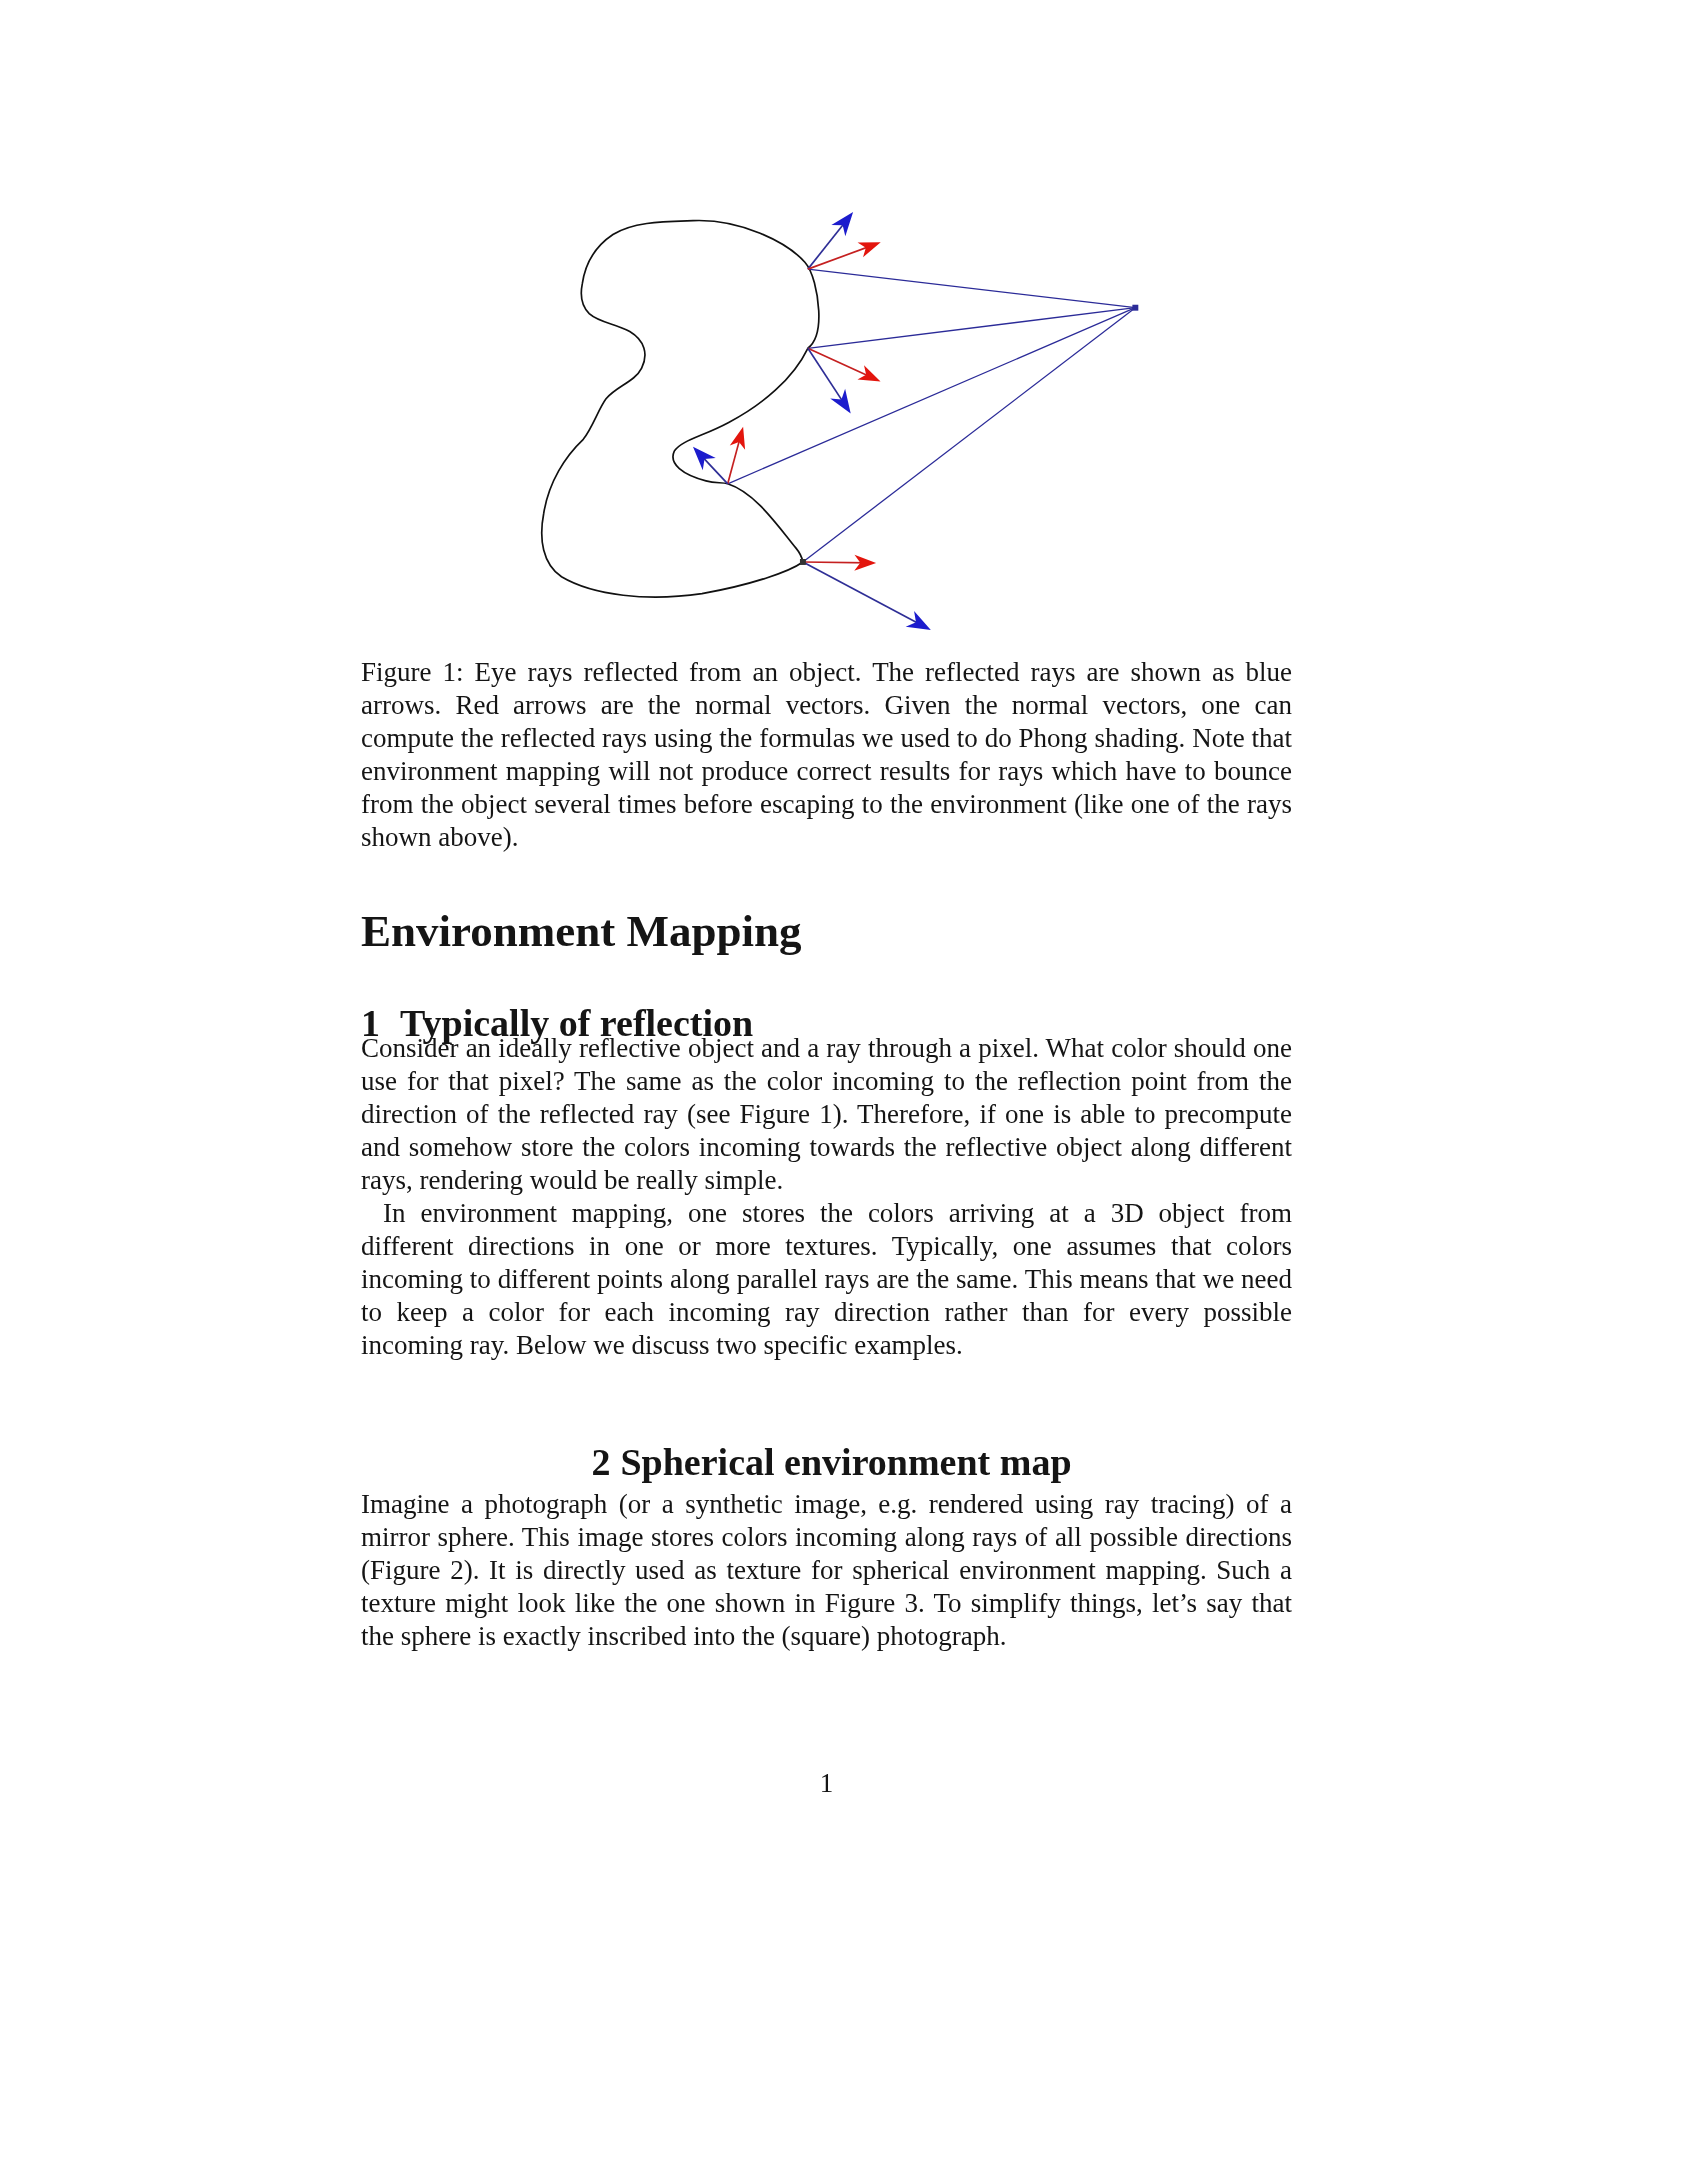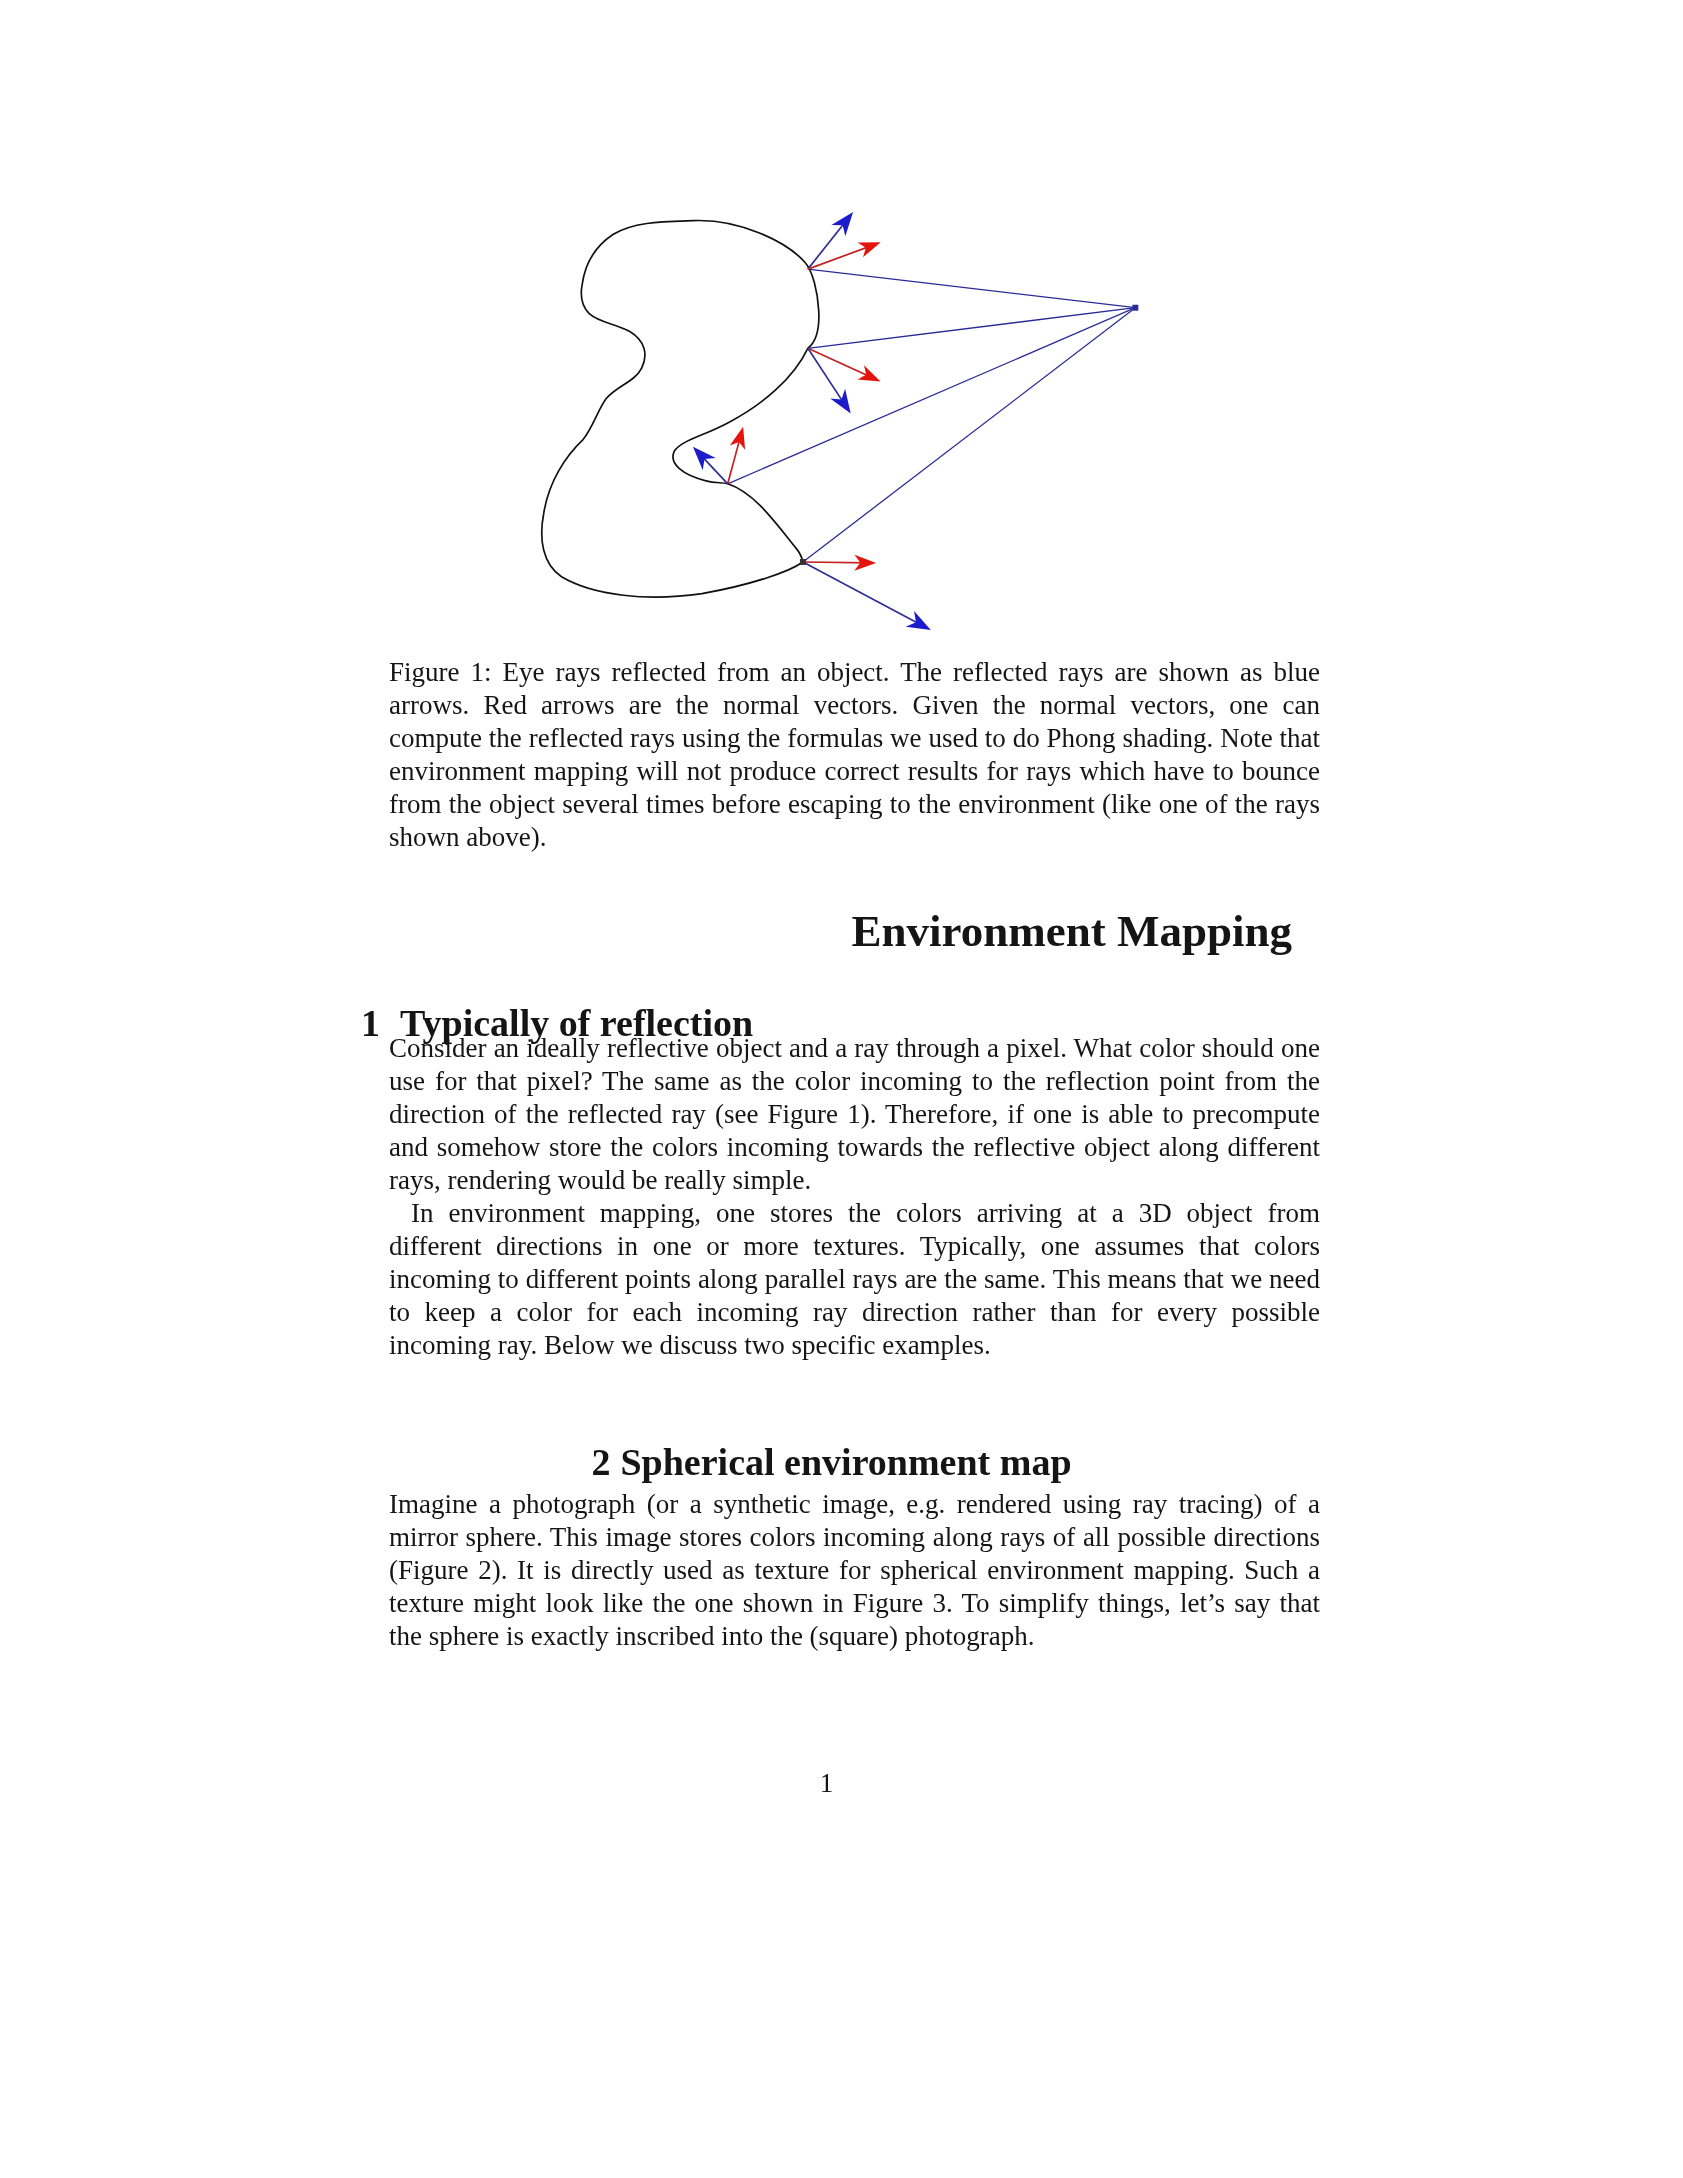--- a/index.html
+++ b/index.html
@@ -7,26 +7,26 @@
     width:1683px; height:2178px; background:#ffffff;
     font-family:"Liberation Serif", serif; color:#151515;
     position:relative; overflow:hidden;
   }
   .figure-svg { position:absolute; left:0; top:0; }
   .blob { fill:none; stroke-width:1.7px; }
   .eye-ray { stroke-width:1.3px; fill:none; }
   .shaft { stroke-width:1.7px; fill:none; }
   .caption, .bodytext {
     position:absolute; left:361px; width:931px;
-    font-size:27px; line-height:33px; text-align:justify;margin-left:28px;
+    font-size:27px; line-height:33px; text-align:justify;
   }
   .caption { top:656px; }
   .paper-title {
     position:absolute; left:361px; top:907px; width:931px;
-    text-align:right; font-size:45px; font-weight:bold; line-height:1.1;
+    text-align:left; font-size:45px; font-weight:bold; line-height:1.1;
   }
   .sec-heading {
     position:absolute; left:361px; width:931px;
     font-size:38px; font-weight:bold; line-height:1.1;
   }
   .sec-heading .sec-num { display:inline-block; min-width:39px; }
   #sec1 { top:1003px; }
   #sec2 { top:1442px;text-align:center; }
   #body1 { top:1032px; }
   #body2 { top:1488px; }

